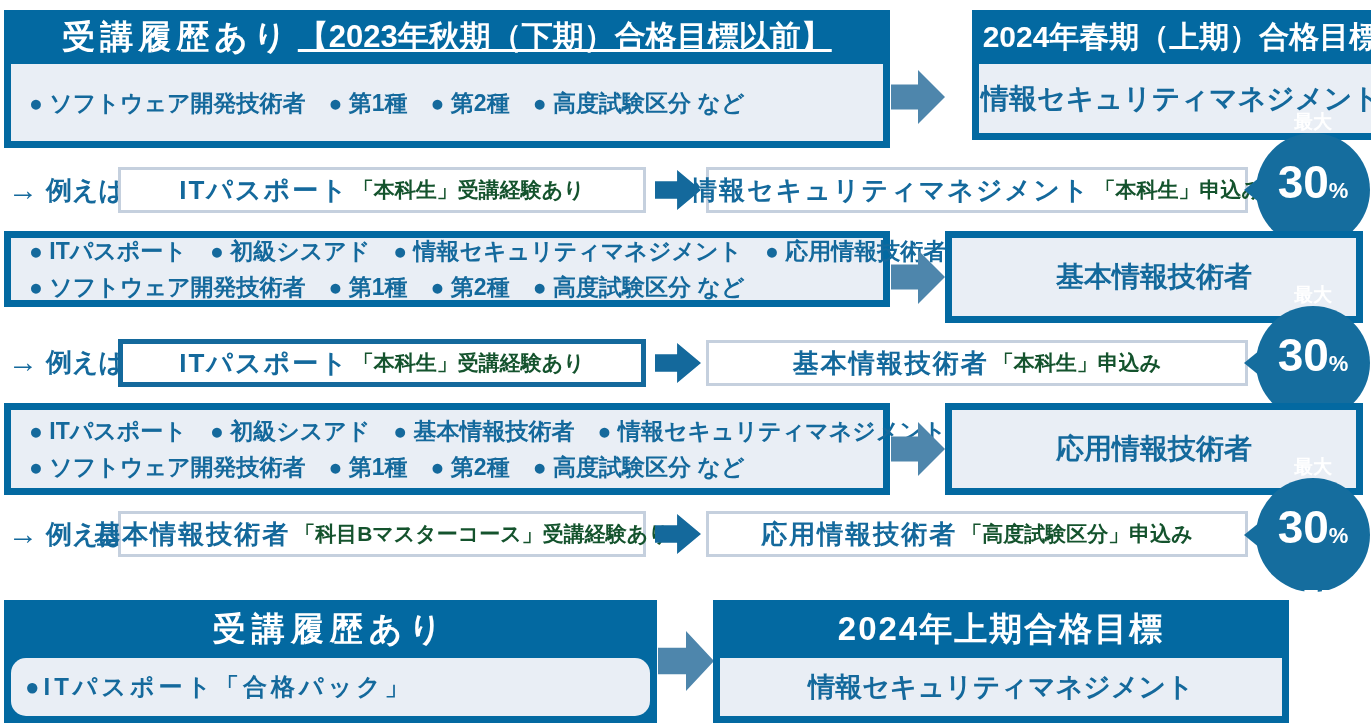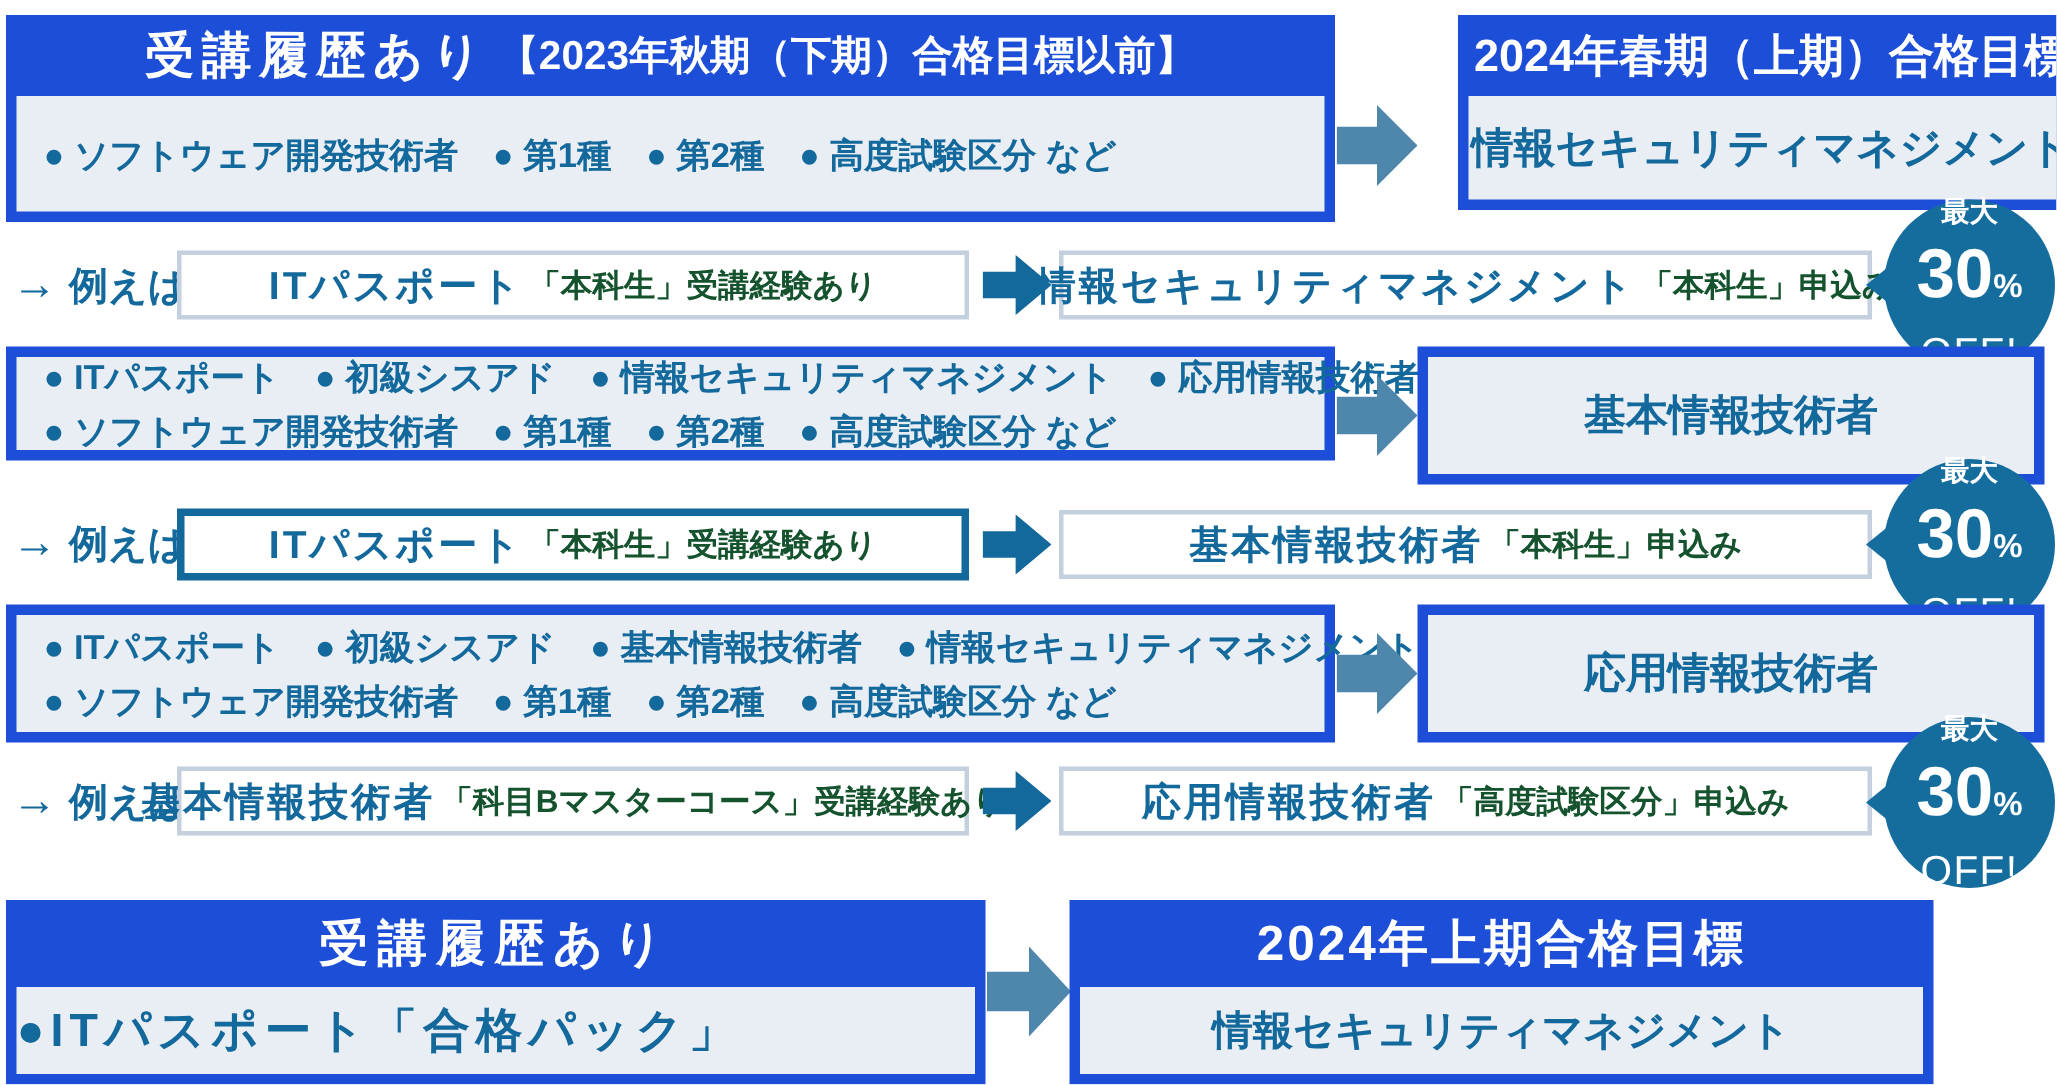--- a/index.html
+++ b/index.html
@@ -1,25 +1,25 @@
 <!DOCTYPE html>
 <html><head>
 <meta charset="utf-8">
 <style>
   html,body{margin:0;padding:0;background:#ffffff;}
   body{font-family:"Liberation Sans","DejaVu Sans",sans-serif;}
   #stage{position:relative;width:1371px;height:723px;background:#ffffff;overflow:hidden;}
 
   
-  .steel-box{position:absolute;background:#1d4ed8;}
+  .steel-box{position:absolute;background:#0369a1;}
   .panel{position:absolute;left:7px;right:7px;bottom:7px;background:#E9EEF5;}
   .hist-header{position:absolute;top:0;left:0;right:0;height:54px;display:flex;
     align-items:center;justify-content:center;color:#ffffff;white-space:nowrap;}
   .hist-header .big{font-size:33px;font-weight:bold;letter-spacing:5px;}
-  .hist-header .note{font-size:27px;font-weight:bold;margin-left:6px;letter-spacing:0px;}
+  .hist-header .note{font-size:31px;font-weight:bold;margin-left:6px;letter-spacing:0px;text-decoration:underline;}
   .hist-list{position:absolute;left:7px;right:7px;top:54px;bottom:7px;background:#E9EEF5;
     display:flex;flex-direction:column;justify-content:center;padding-left:18px;box-sizing:border-box;}
   .hist-list.noheader{top:7px;}
   .hist-line{color:#14699C;font-weight:bold;font-size:23px;line-height:36px;white-space:nowrap;}
 
   .target-header{position:absolute;top:0;left:0;right:0;height:54px;display:flex;
     align-items:center;justify-content:center;color:#ffffff;font-size:30px;font-weight:bold;white-space:nowrap;}
   .course{display:flex;align-items:center;justify-content:center;color:#14699C;
     font-weight:bold;font-size:28px;white-space:nowrap;}
 
@@ -33,36 +33,36 @@
     align-items:center;justify-content:center;white-space:nowrap;}
   .ex-box.light{border:3px solid #C5D0DE;}
   .ex-box.dark{border:5px solid #14699C;}
   .ex-main{color:#14699C;font-weight:bold;font-size:26px;letter-spacing:2px;}
   .ex-sub{color:#14532d;font-weight:bold;font-size:21px;margin-left:4px;letter-spacing:0;}
   .small-arrow{position:absolute;width:46px;height:40px;background:#14699C;
     clip-path:polygon(0 28%,48% 28%,48% 0,100% 50%,48% 100%,48% 72%,0 72%);}
 
   .badge{position:absolute;left:1256px;width:114px;height:114px;border-radius:50%;
     background:#156D9E;color:#ffffff;display:flex;flex-direction:column;align-items:center;
-    justify-content:center;text-align:center;}
+    justify-content:center;text-align:center;gap:20px;}
   .badge::before{content:"";position:absolute;left:-12px;top:44px;width:0;height:0;
     border-top:13px solid transparent;border-bottom:13px solid transparent;
     border-right:16px solid #156D9E;}
   .badge .t{font-size:19px;font-weight:bold;line-height:20px;}
   .badge .n{font-size:46px;font-weight:bold;line-height:60px;}
   .badge .p{font-size:22px;font-weight:bold;}
   .badge .o{font-size:27px;line-height:28px;letter-spacing:1px;}
 
   
   .bottom-header{position:absolute;top:0;left:0;right:0;height:58px;display:flex;
     align-items:center;justify-content:center;color:#ffffff;font-size:33px;font-weight:bold;
     letter-spacing:6px;white-space:nowrap;}
   .bottom-panel-left{position:absolute;left:7px;right:7px;top:58px;bottom:7px;background:#E9EEF5;
-    display:flex;align-items:center;box-sizing:border-box;color:#14699C;
-    font-weight:bold;font-size:31px;letter-spacing:4px;white-space:nowrap;}
+    display:flex;align-items:center;padding-left:14px;box-sizing:border-box;color:#14699C;
+    font-weight:bold;font-size:24px;letter-spacing:4px;white-space:nowrap;border-radius:15px;}
   .bottom-panel-right{position:absolute;left:7px;right:7px;top:58px;bottom:7px;background:#E9EEF5;
     display:flex;align-items:center;justify-content:center;color:#14699C;font-weight:bold;
     font-size:27px;white-space:nowrap;}
   .bottom-arrow{position:absolute;left:658px;top:631px;width:56px;height:60px;background:#4E86AC;
     clip-path:polygon(0 28%,50% 28%,50% 0,100% 50%,50% 100%,50% 72%,0 72%);}
 </style>
 </head>
 <body>
 
 <div id="stage">

